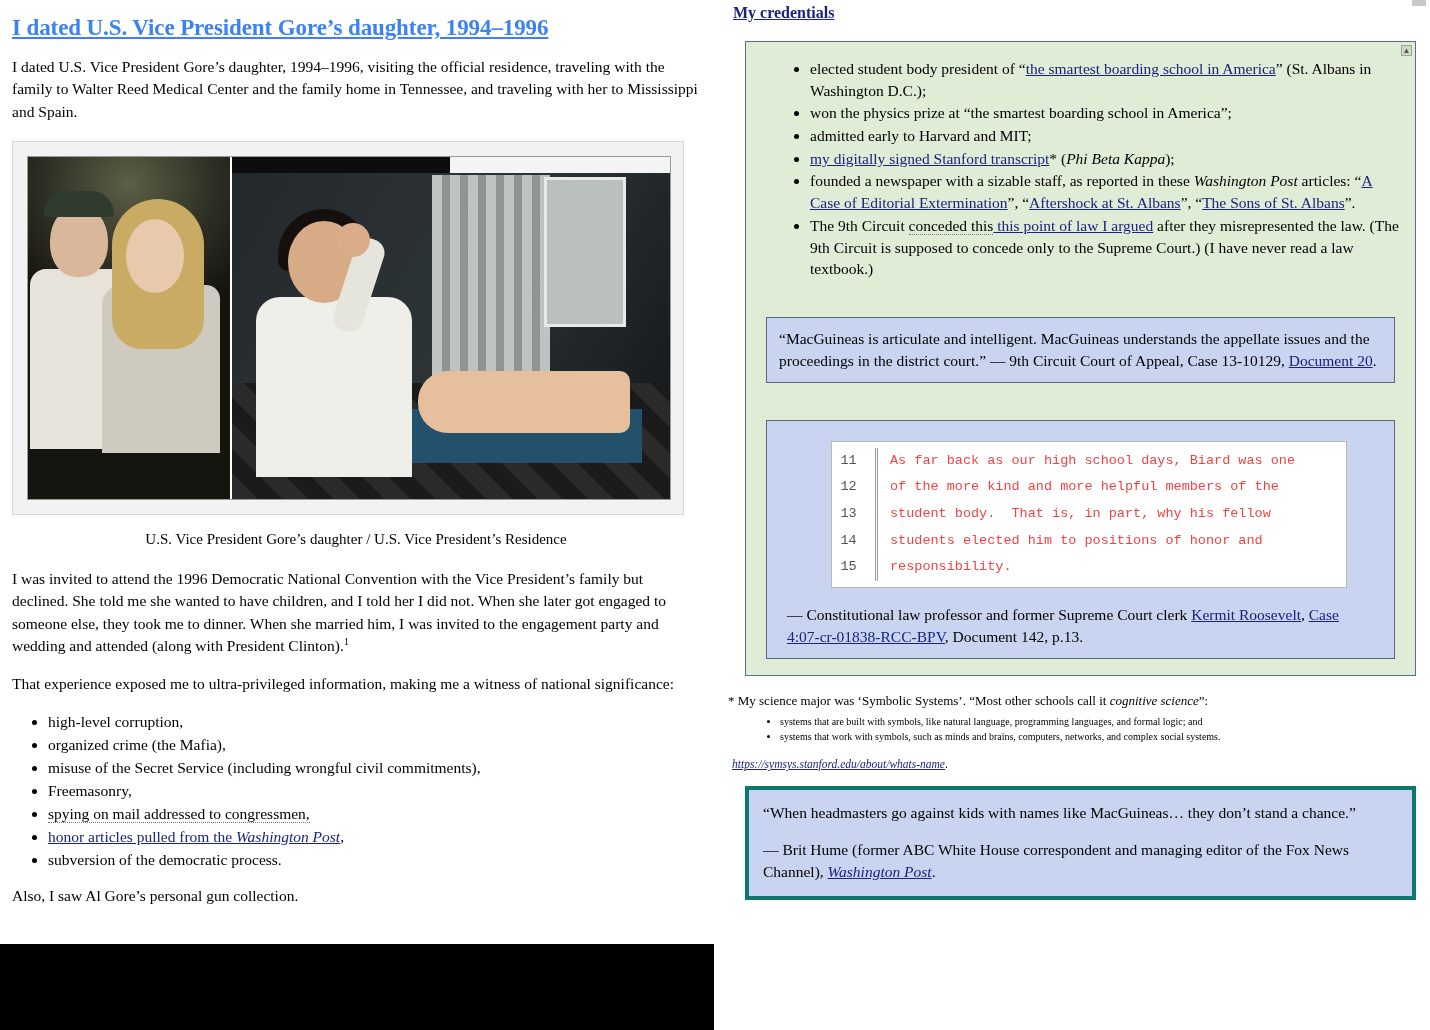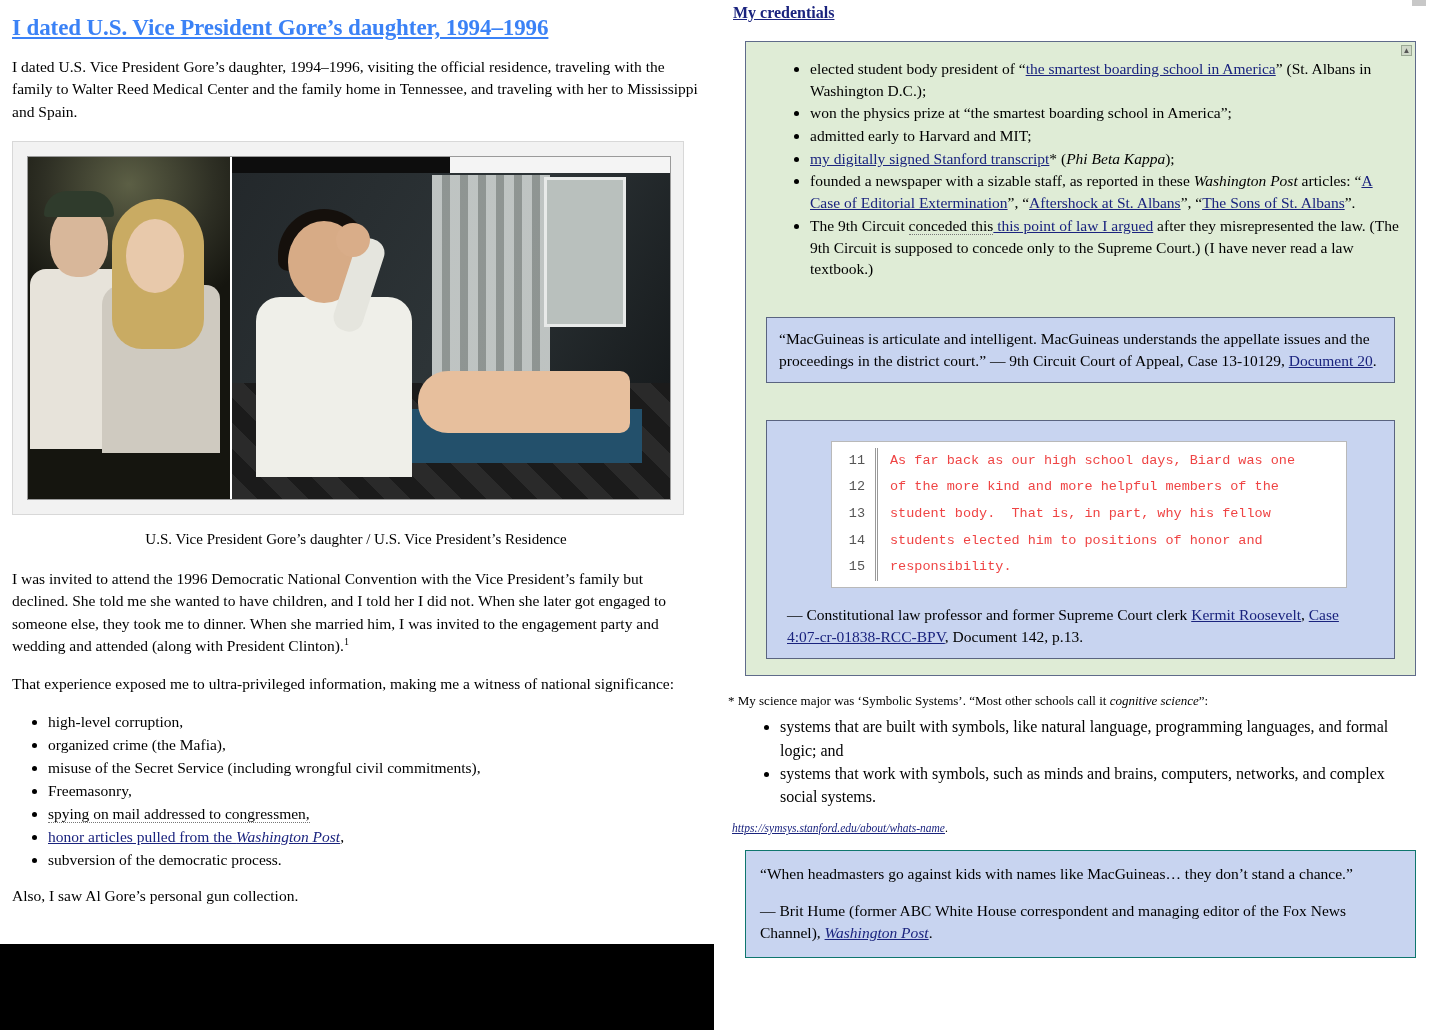--- a/index.html
+++ b/index.html
@@ -234,51 +234,51 @@
     margin: 10px 20px 0 52px;
     padding: 6px 0 6px 0;
     font-family: "Liberation Mono", monospace;
     font-size: 13.5px;
     line-height: 1.97;
     display: flex;
     width: 516px;
   }
   .code-gutter {
     width: 46px;
-    text-align: right;
+    text-align: center;
     padding-right: 10px;
     color: #555;
     border-right: 3px double #999;
   }
   .code-lines { padding-left: 12px; color: #ef4444; white-space: pre; }
   .attrib {
     font-size: 15.5px;
     line-height: 1.42;
     margin: 16px 8px 0 8px;
   }
   .footnote {
     font-size: 13px;
     margin: 16px 14px 0 14px;
     line-height: 1.35;
   }
   ul.footnote-list {
-    font-size: 16px;
+    font-size: 10px;
     margin: 6px 0 0 0;
     padding-left: 52px;
     line-height: 1.45;
   }
   .url-line {
     font-size: 11.5px;
     margin: 14px 0 0 18px;
   }
   .url-line a { color: #1a237e; text-decoration: underline; font-style: italic; }
   .quote-panel {
     margin: 16px 14px 0 31px;
     background: #c8d4f0;
-    border: 1px solid #0f766e;
+    border: 4px solid #0f766e;
     padding: 12px 14px;
     font-size: 15.5px;
     line-height: 1.45;
   }
   .green-panel-bottom {
     margin: 22px 14px 0 31px;
     background: #dfecd6;
     border: 1px solid #5f6b8a;
     padding: 14px 14px 4px 14px;
     font-size: 15.5px;

